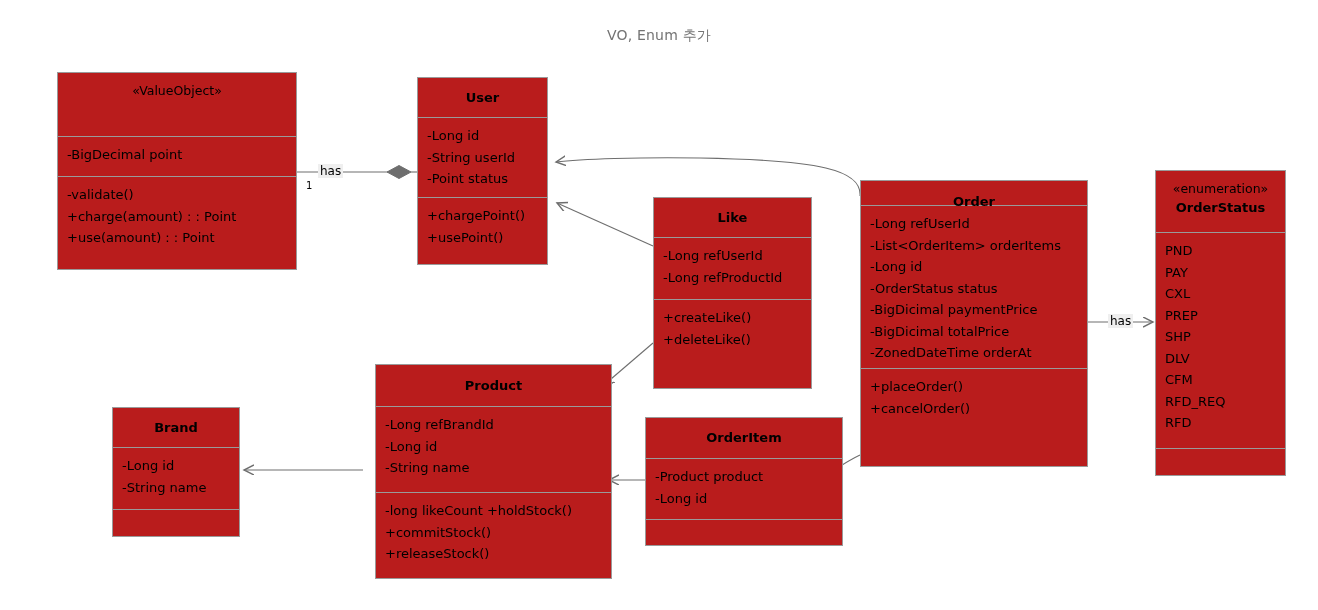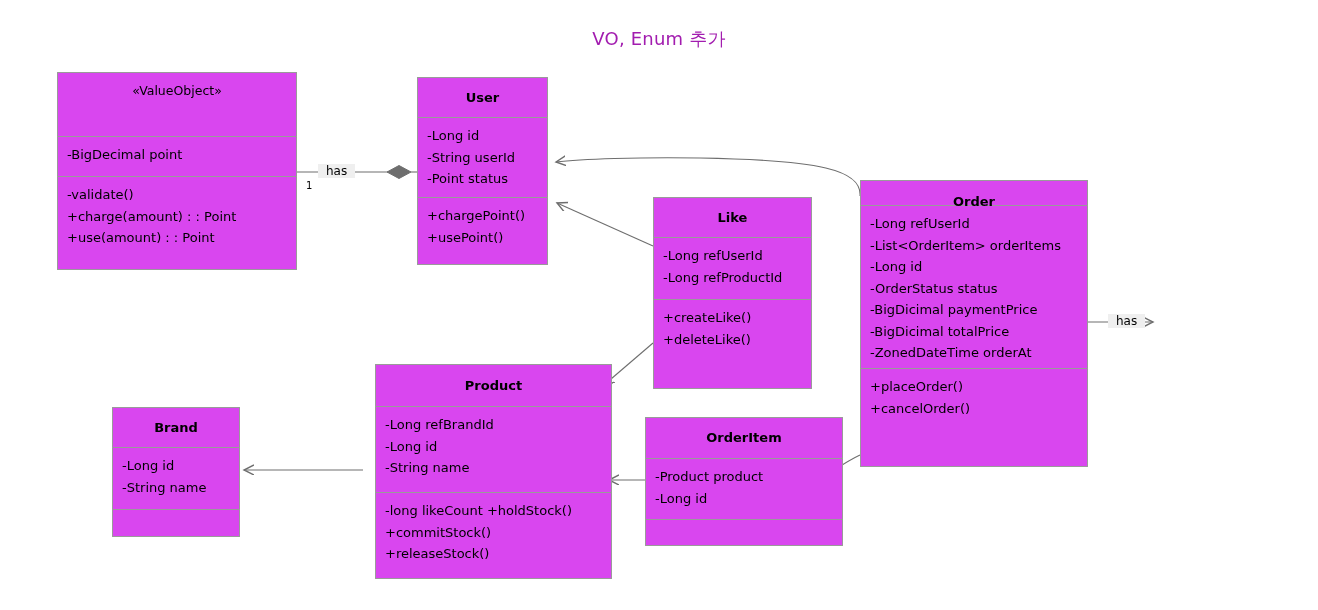--- a/index.html
+++ b/index.html
@@ -24,28 +24,28 @@
     top: 0;
     width: 1318px;
     height: 610px;
   }
   .diagram-title {
     position: absolute;
     left: 0;
     top: 27px;
     width: 1318px;
     text-align: center;
-    font-size: 18px;
-    color: #a21caf;
+    font-size: 14px;
+    color: #737373;
     letter-spacing: 0.2px;
   }
   .uml-class {
     position: absolute;
     box-sizing: border-box;
-    background: #d946ef;
+    background: #b91c1c;
     border: 1px solid #9a9a9a;
     z-index: 3;
   }
   .uml-compartment {
     box-sizing: border-box;
     border-bottom: 1px solid #9a9a9a;
     padding: 7px 9px 8px 9px;
   }
   .uml-compartment.last {
     border-bottom: none;
@@ -73,21 +73,21 @@
     white-space: pre;
   }
   .uml-empty {
     height: 22px;
     padding: 0;
   }
   .edge-label {
     position: absolute;
     font-size: 12px;
     background: #efefef;
-    padding: 0 8px;
+    padding: 0 2px;
     line-height: 14px;
     z-index: 4;
   }
   .edge-mult {
     position: absolute;
     font-size: 10px;
     line-height: 11px;
     background: transparent;
     z-index: 4;
   }
@@ -196,20 +196,38 @@
       <div class="uml-line">-BigDicimal paymentPrice</div>
       <div class="uml-line">-BigDicimal totalPrice</div>
       <div class="uml-line">-ZonedDateTime orderAt</div>
     </div>
     <div class="uml-compartment last">
       <div class="uml-line">+placeOrder()</div>
       <div class="uml-line">+cancelOrder()</div>
     </div>
   </div>
 
+  <div class="uml-class" style="left:1155px; top:170px; width:131px; height:306px;">
+    <div class="uml-compartment uml-header" style="height:62px;">
+      <div class="uml-stereotype">«enumeration»</div>
+      <div class="uml-name">OrderStatus</div>
+    </div>
+    <div class="uml-compartment" style="height:216px;">
+      <div class="uml-line">PND</div>
+      <div class="uml-line">PAY</div>
+      <div class="uml-line">CXL</div>
+      <div class="uml-line">PREP</div>
+      <div class="uml-line">SHP</div>
+      <div class="uml-line">DLV</div>
+      <div class="uml-line">CFM</div>
+      <div class="uml-line">RFD_REQ</div>
+      <div class="uml-line">RFD</div>
+    </div>
+    <div class="uml-compartment last uml-empty"></div>
+  </div>
 
   <div class="uml-class" style="left:375px; top:364px; width:237px; height:215px;">
     <div class="uml-compartment uml-header" style="height:42px; padding-top:11px;">
       <div class="uml-name">Product</div>
     </div>
     <div class="uml-compartment" style="height:86px;">
       <div class="uml-line">-Long refBrandId</div>
       <div class="uml-line">-Long id</div>
       <div class="uml-line">-String name</div>
     </div>

